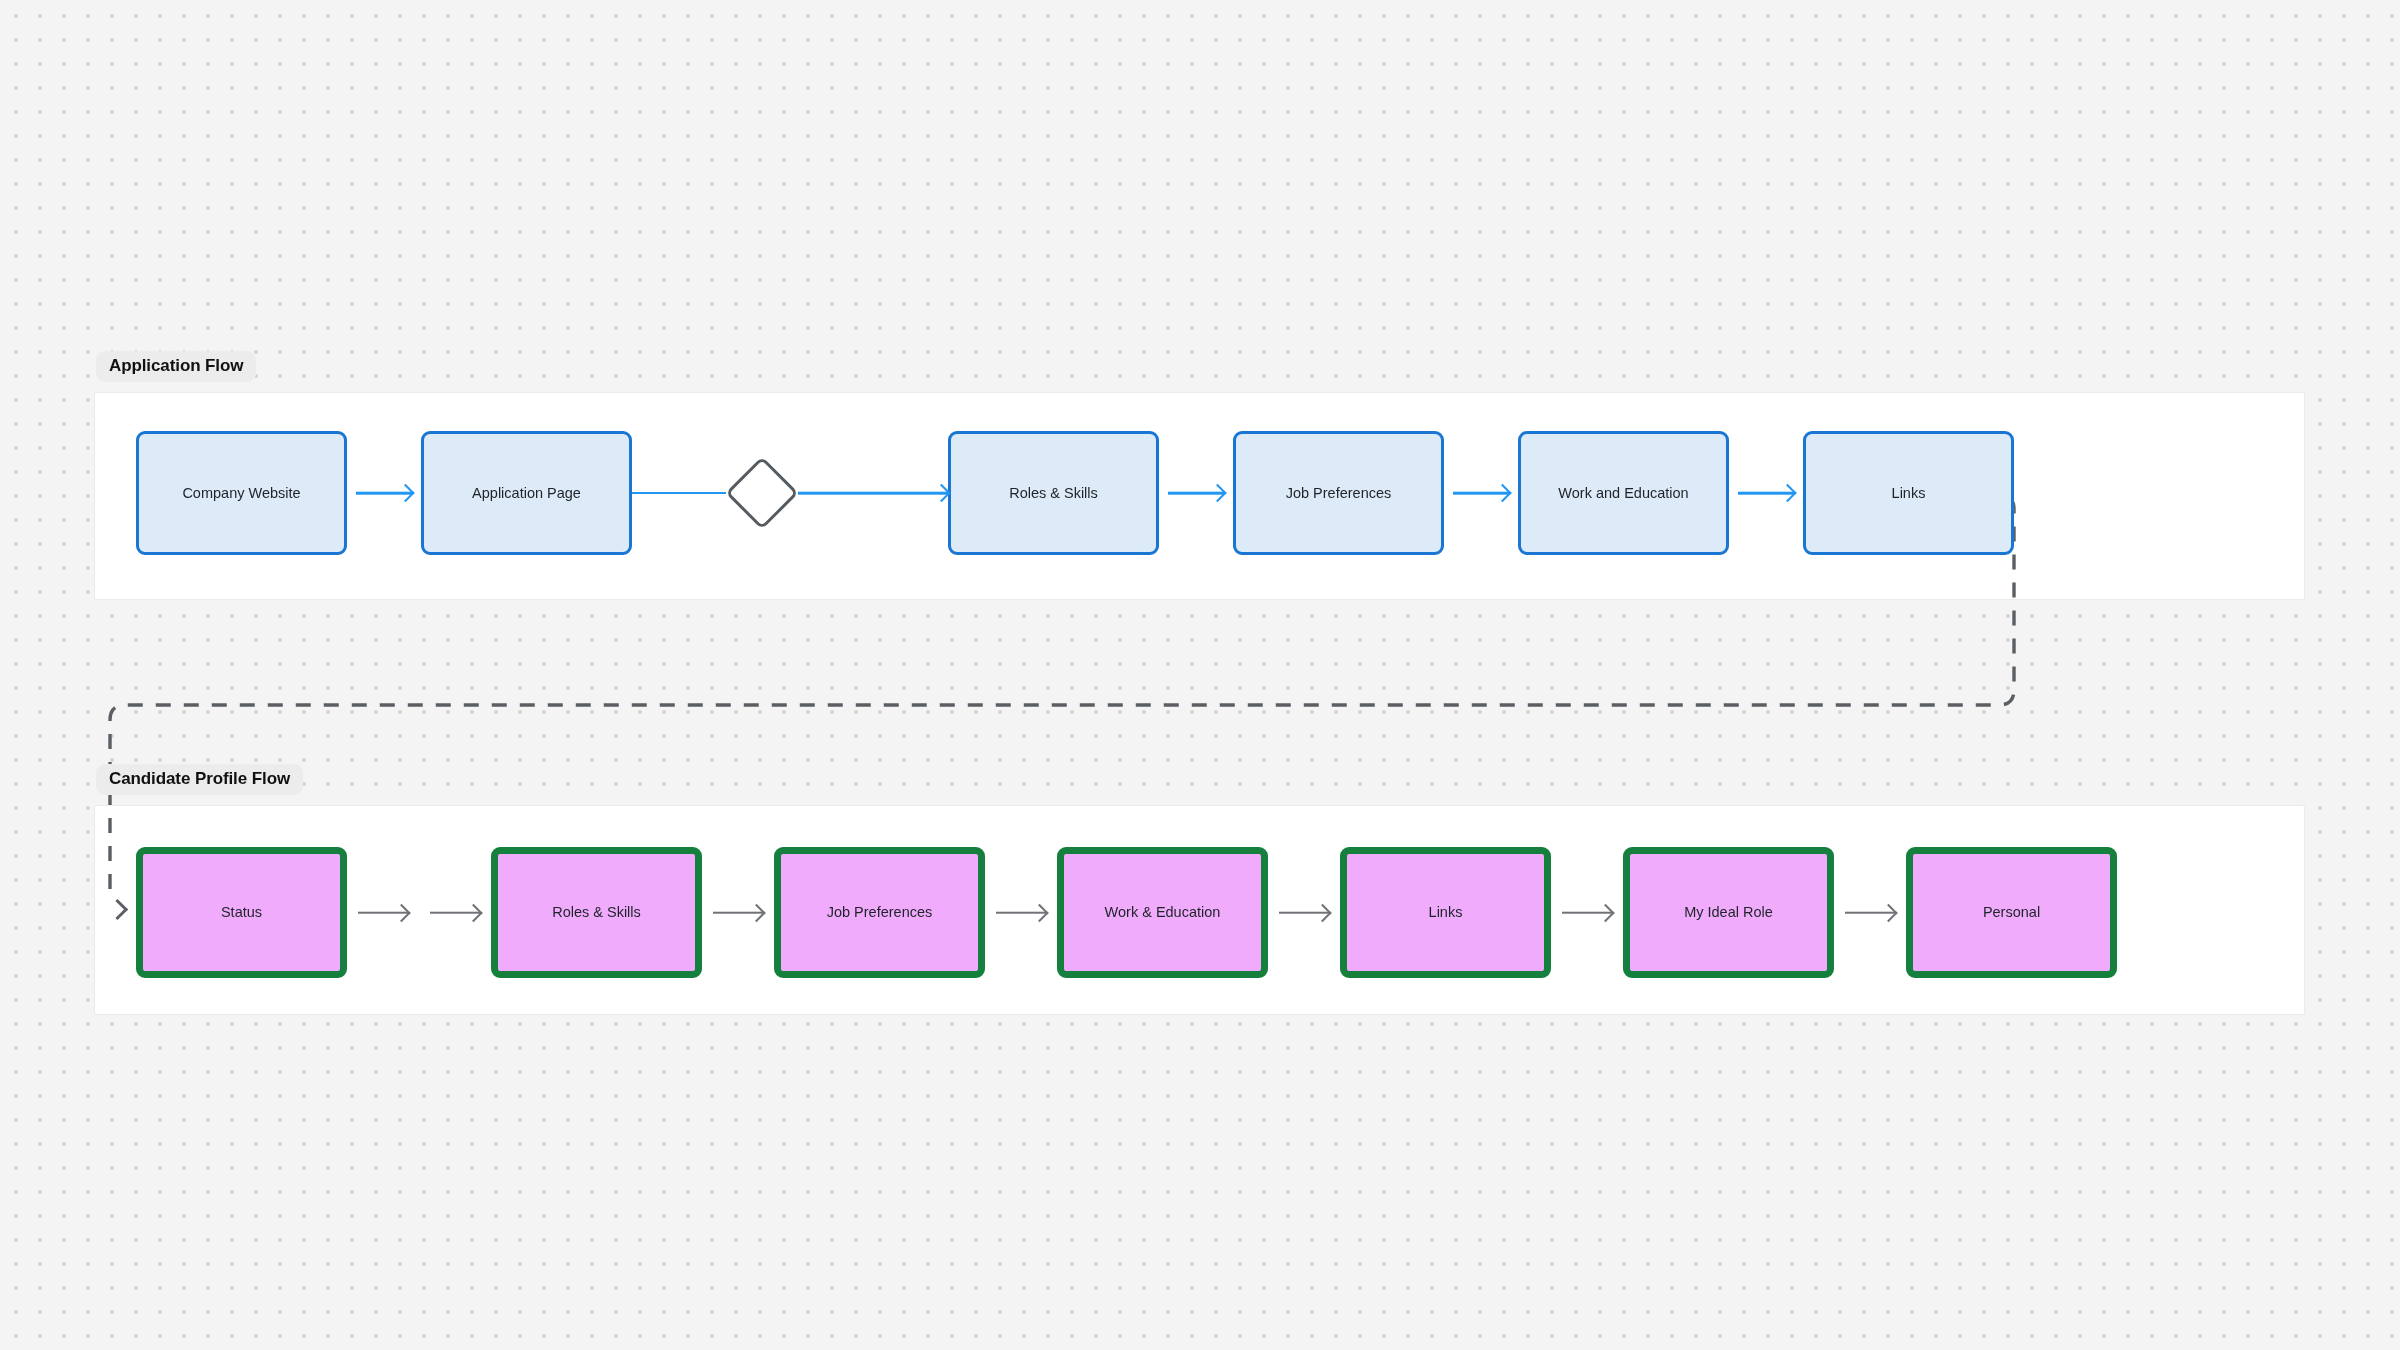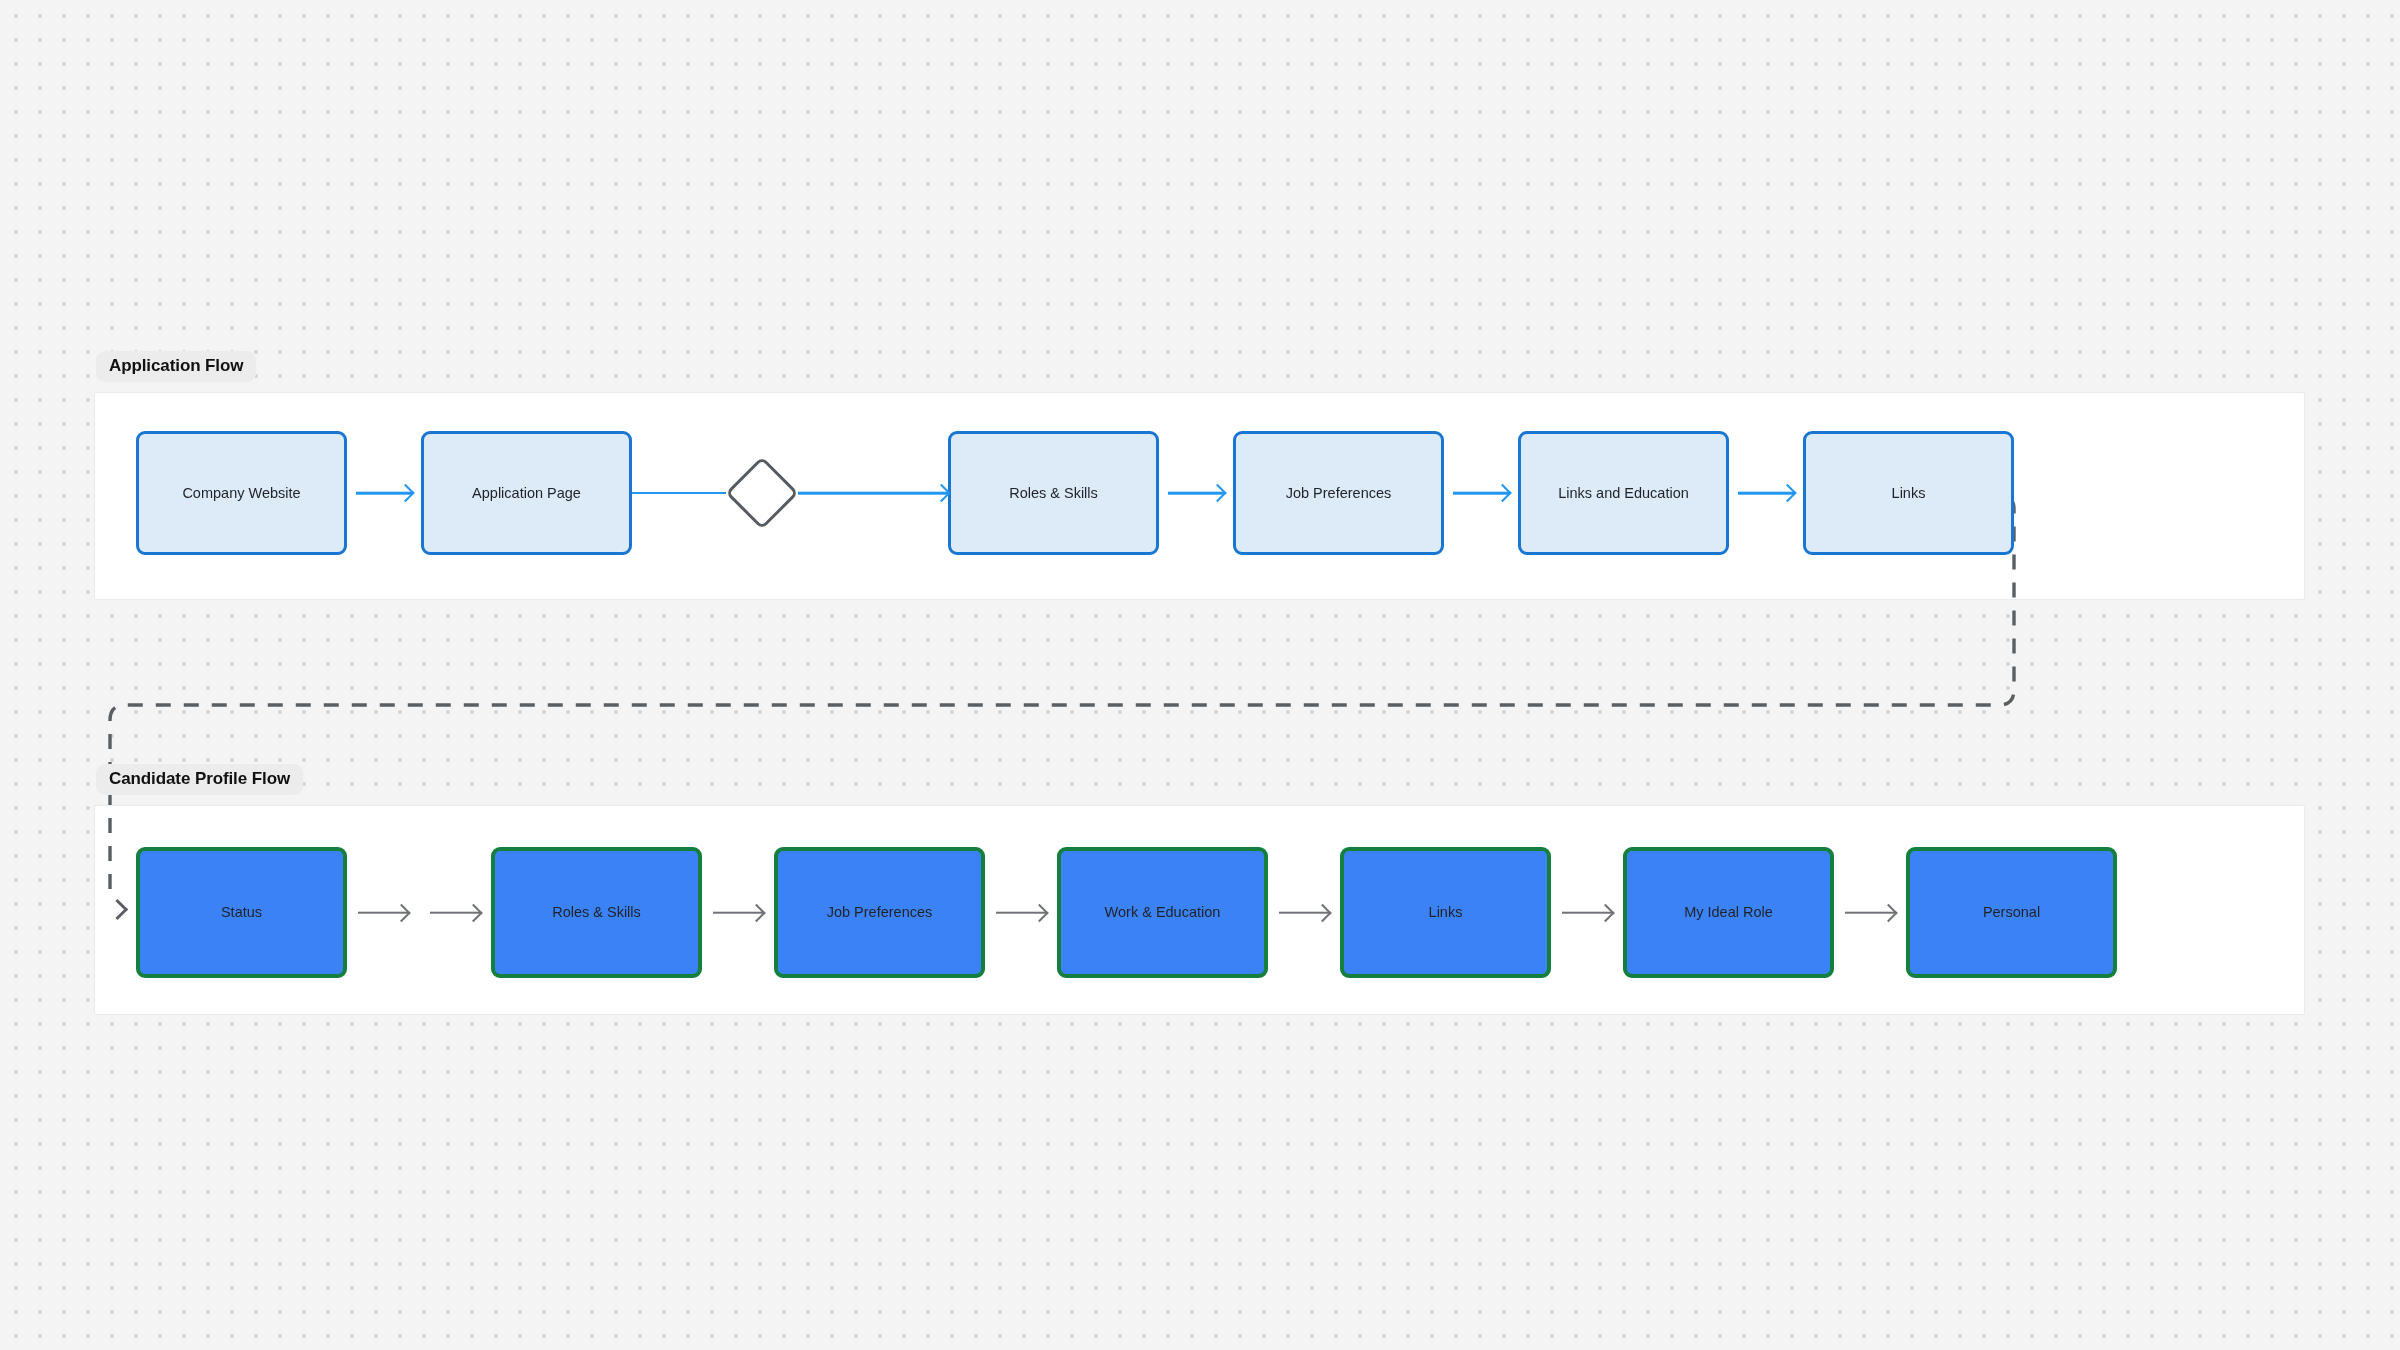--- a/index.html
+++ b/index.html
@@ -68,22 +68,22 @@
     flex: none;
   }
   .node.blue {
     width: 211px; height: 124px;
     background: #ddeaf8;
     border: 3px solid #1976d2;
     border-radius: 9px;
   }
   .node.purple {
     width: 211px; height: 131px;
-    background: #3b82f6;
-    border: 4px solid #15803d;
+    background: #f0abfc;
+    border: 7px solid #15803d;
     border-radius: 9px;
   }
 
   
   .diamond-wrap {
     position: relative;
     width: 72px; height: 72px;
     flex: none;
     z-index: 5;
   }
@@ -208,21 +208,21 @@
   <div class="node blue">
     <span>Job Preferences</span>
   </div>
 
   <div class="conn blue" style="width:56px; margin:0 9px;">
     <span class="shaft"></span>
       <span class="head"></span>
   </div>
 
   <div class="node blue">
-    <span>Links and Education</span>
+    <span>Work and Education</span>
   </div>
 
   <div class="conn blue" style="width:56px; margin:0 9px;">
     <span class="shaft"></span>
       <span class="head"></span>
   </div>
 
   <div class="node blue">
     <span>Links</span>
   </div>

